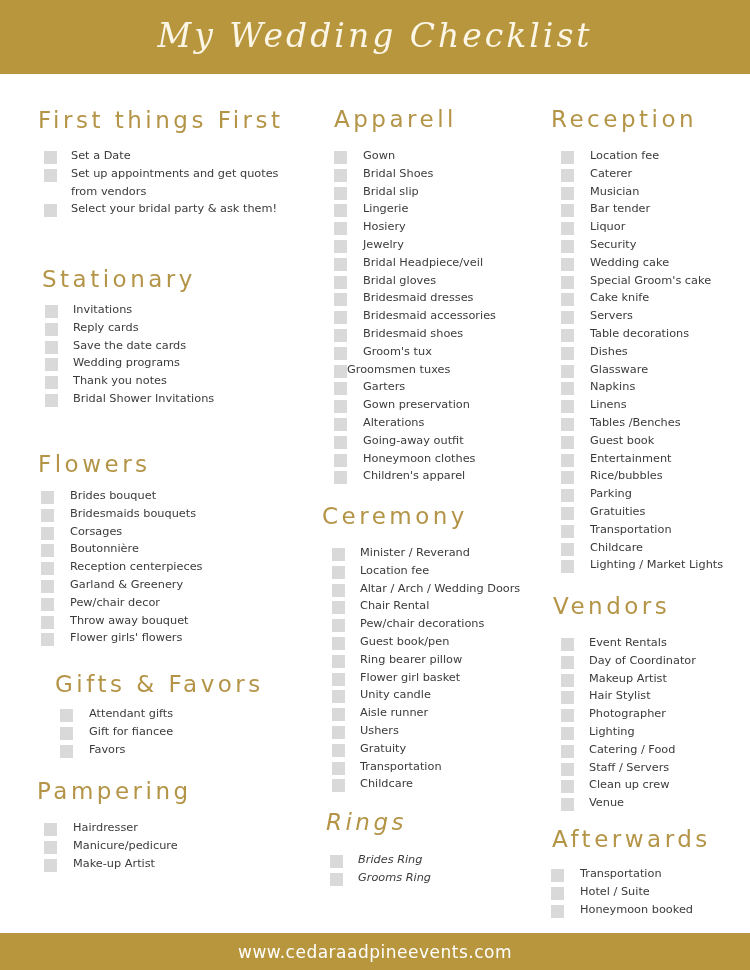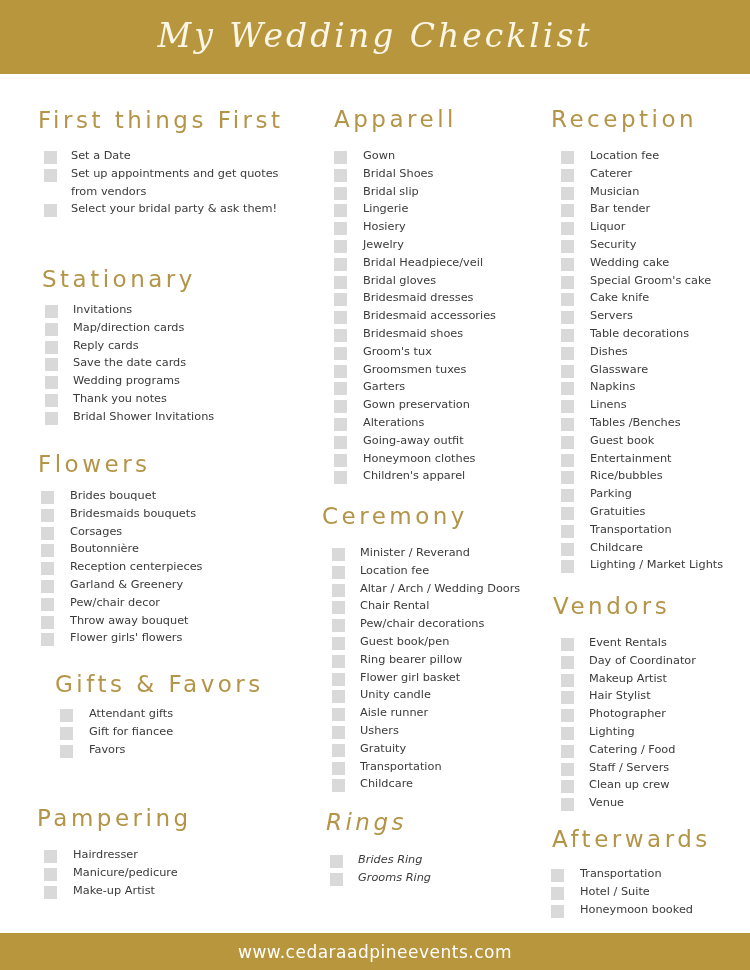--- a/index.html
+++ b/index.html
@@ -63,24 +63,20 @@
 
 <div class="section" style="left:42px; top:265px;">
   <h2 class="section-title">Stationary</h2>
 <ul class="items" style="position: absolute; left: 3px; top: 38px;">
       <li class="item">
         <span class="cb"></span>
         <span class="label" style="margin-left: 15px;">Invitations</span>
       </li>
       <li class="item">
         <span class="cb"></span>
-        <span class="label" style="margin-left: 15px;">Map/direction cards</span>
-      </li>
-      <li class="item">
-        <span class="cb"></span>
         <span class="label" style="margin-left: 15px;">Reply cards</span>
       </li>
       <li class="item">
         <span class="cb"></span>
         <span class="label" style="margin-left: 15px;">Save the date cards</span>
       </li>
       <li class="item">
         <span class="cb"></span>
         <span class="label" style="margin-left: 15px;">Wedding programs</span>
       </li>
@@ -148,21 +144,21 @@
         <span class="cb"></span>
         <span class="label" style="margin-left: 16px;">Gift for fiancee</span>
       </li>
       <li class="item">
         <span class="cb"></span>
         <span class="label" style="margin-left: 16px;">Favors</span>
       </li>
     </ul>
   </div>
 
-<div class="section" style="left:37px; top:804px;">
+<div class="section" style="left:37px; top:777px;">
   <h2 class="section-title">Pampering</h2>
 <ul class="items" style="position: absolute; left: 7px; top: 44px;">
       <li class="item">
         <span class="cb"></span>
         <span class="label" style="margin-left: 16px;">Hairdresser</span>
       </li>
       <li class="item">
         <span class="cb"></span>
         <span class="label" style="margin-left: 16px;">Manicure/pedicure</span>
       </li>
@@ -219,21 +215,21 @@
       <li class="item">
         <span class="cb"></span>
         <span class="label" style="margin-left: 16px;">Bridesmaid shoes</span>
       </li>
       <li class="item">
         <span class="cb"></span>
         <span class="label" style="margin-left: 16px;">Groom's tux</span>
       </li>
       <li class="item">
         <span class="cb"></span>
-        <span class="label" style="margin-left: 16px;">Groomsmen tuxes</span>
+        <span class="label" style="">Groomsmen tuxes</span>
       </li>
       <li class="item">
         <span class="cb"></span>
         <span class="label" style="margin-left: 16px;">Garters</span>
       </li>
       <li class="item">
         <span class="cb"></span>
         <span class="label" style="margin-left: 16px;">Gown preservation</span>
       </li>
       <li class="item">

